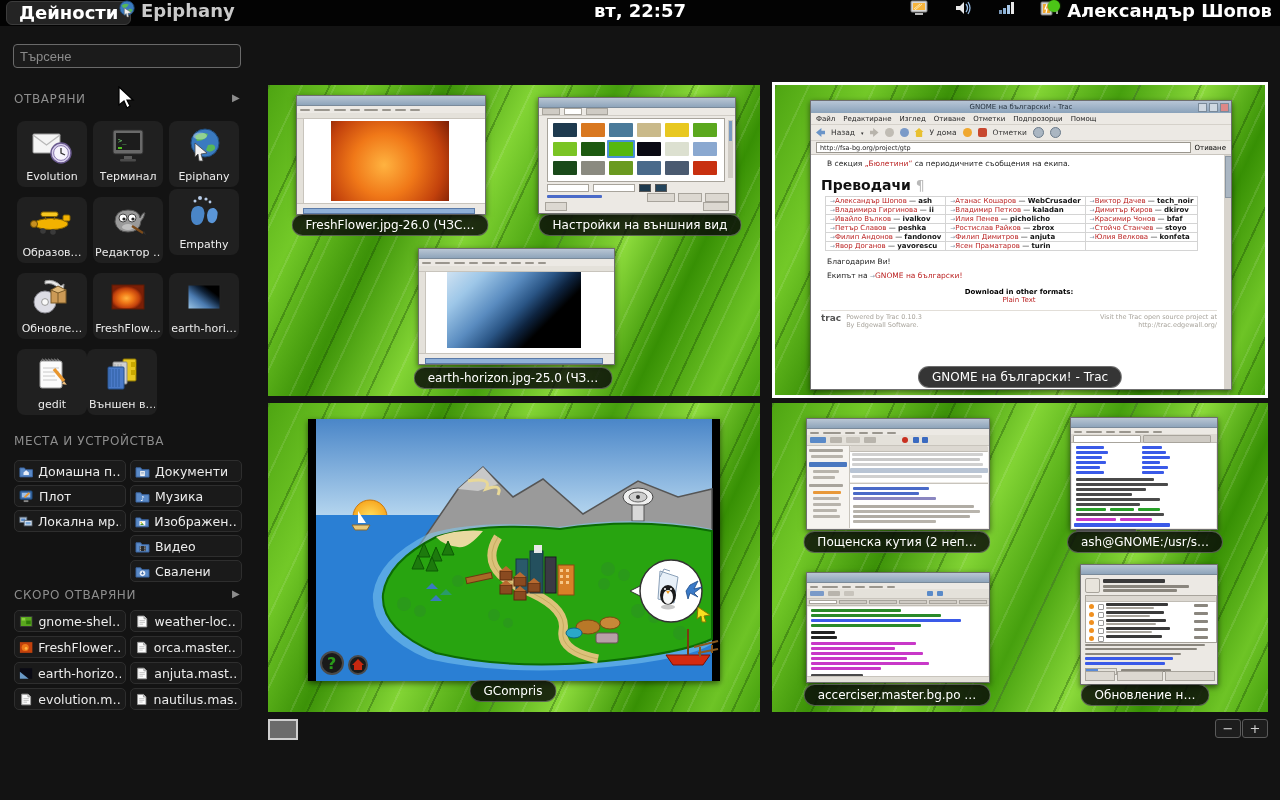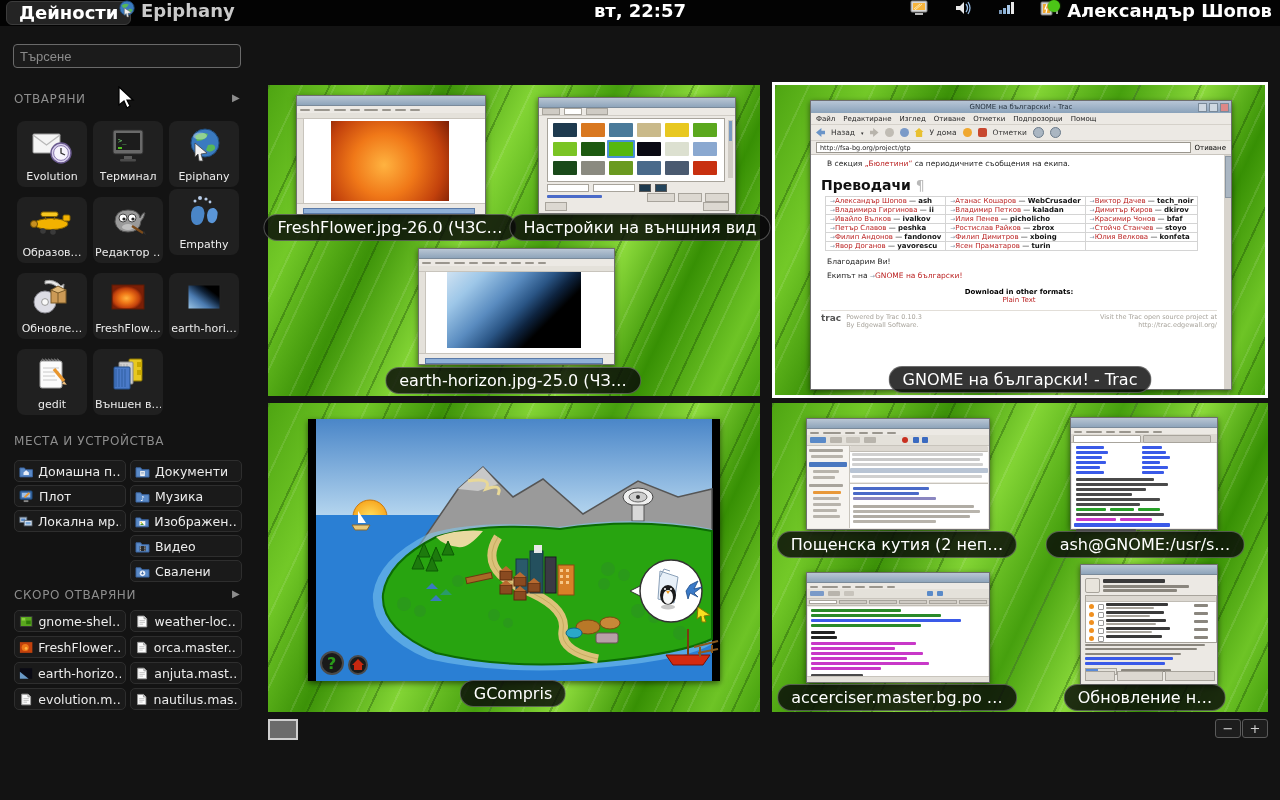--- a/index.html
+++ b/index.html
@@ -30,21 +30,21 @@
   .side-item span{font-size:12.5px;color:#ececec;white-space:nowrap;overflow:hidden;}
   
   .ws{position:absolute;
       background:
        repeating-linear-gradient(115deg, rgba(15,55,3,.30) 0 2px, rgba(0,0,0,0) 2px 55px),
        repeating-linear-gradient(115deg, rgba(255,255,255,.10) 0 2px, rgba(0,0,0,0) 2px 30px),
        linear-gradient(115deg,#4ea512 0%,#73c928 15%,#3c9208 28%,#82d434 42%,#46a00e 55%,#8ad93a 68%,#379004 80%,#6ec426 92%,#459f0d 100%);}
   #ws2{border:3px solid #fff;}
   
   .pill{position:absolute;transform:translateX(-50%);background:rgba(8,8,8,.82);border:1px solid rgba(255,255,255,.28);
-        border-radius:14px;color:#fff;font-size:16px;padding:3px 13px;white-space:nowrap;}
+        border-radius:14px;color:#fff;font-size:12px;padding:3px 13px;white-space:nowrap;}
   
   .win{position:absolute;background:#ece9e4;border:1px solid #6f6f6f;box-shadow:0 2px 6px rgba(0,0,0,.55);box-sizing:border-box;}
   .wtb{height:9px;background:linear-gradient(#b9c6d4,#8ea4ba);border-bottom:1px solid #7a8a9a;}
   .wmenu{height:7px;background:#ece9e4;border-bottom:1px solid #d0ccc5;display:flex;gap:4px;align-items:center;padding:0 3px;}
   .dash{height:2px;background:#9a968e;border-radius:1px;}
   .bar{position:absolute;border-radius:1px;}
   
   #trac{left:810px;top:100px;width:422px;height:290px;display:flex;flex-direction:column;}
   #trac .t-title{height:12px;background:linear-gradient(#b7c5d6,#8aa2ba);display:flex;align-items:center;justify-content:center;
                  font-size:7px;color:#24303c;position:relative;}
@@ -255,21 +255,21 @@
             <line x1="12" y1="18" x2="28" y2="18"></line>
             <line x1="12" y1="22" x2="24" y2="22"></line>
             <line x1="12" y1="26" x2="26" y2="26"></line>
           </g>
         <line x1="23" y1="15" x2="33" y2="27" stroke="#e8962e" stroke-width="3.4"></line>
         <polygon points="33,27 36,31 31,30" fill="#f0c080"></polygon>
           <polygon points="35,30 36,31 34.6,30.8" fill="#333"></polygon>
       </svg>
       <span class="t-label">gedit</span>
     </div>
-    <div class="tile" style="left:93px;top:323px;text-align:center;">
+    <div class="tile" style="left:87px;top:323px;text-align:center;">
       <svg width="42" height="40" viewBox="0 0 42 40">
         <rect x="22" y="5" width="13" height="22" rx="1" fill="#e8c820" stroke="#8a7400"></rect>
         <rect x="30" y="8" width="5" height="5" fill="#c8a800"></rect>
           <rect x="30" y="16" width="5" height="5" fill="#c8a800"></rect>
         <rect x="12" y="8" width="14" height="22" rx="1" fill="#d0d0d0" stroke="#8a8a8a"></rect>
         <g stroke="#aaa">
             <line x1="14" y1="10" x2="14" y2="28"></line>
             <line x1="17" y1="10" x2="17" y2="28"></line>
             <line x1="20" y1="10" x2="20" y2="28"></line>
           </g>
@@ -613,21 +613,21 @@
           <td><span class="arr">→</span><span class="tname">Илия Пенев</span><span> — </span><span class="tnick">picholicho</span></td>
           <td><span class="arr">→</span><span class="tname">Красимир Чонов</span><span> — </span><span class="tnick">bfaf</span></td>
         </tr>
         <tr>
           <td><span class="arr">→</span><span class="tname">Петър Славов</span><span> — </span><span class="tnick">peshka</span></td>
           <td><span class="arr">→</span><span class="tname">Ростислав Райков</span><span> — </span><span class="tnick">zbrox</span></td>
           <td><span class="arr">→</span><span class="tname">Стойчо Станчев</span><span> — </span><span class="tnick">stoyo</span></td>
         </tr>
         <tr>
           <td><span class="arr">→</span><span class="tname">Филип Андонов</span><span> — </span><span class="tnick">fandonov</span></td>
-          <td><span class="arr">→</span><span class="tname">Филип Димитров</span><span> — </span><span class="tnick">xboing</span></td>
+          <td><span class="arr">→</span><span class="tname">Филип Димитров</span><span> — </span><span class="tnick">anjuta</span></td>
           <td><span class="arr">→</span><span class="tname">Юлия Велкова</span><span> — </span><span class="tnick">konfeta</span></td>
         </tr>
         <tr>
           <td><span class="arr">→</span><span class="tname">Явор Доганов</span><span> — </span><span class="tnick">yavorescu</span></td>
           <td><span class="arr">→</span><span class="tname">Ясен Праматаров</span><span> — </span><span class="tnick">turin</span></td>
           <td></td>
         </tr>
       </tbody>
         </table>
       <div class="ptext" style="margin-top:6px;">Благодарим Ви!</div>

